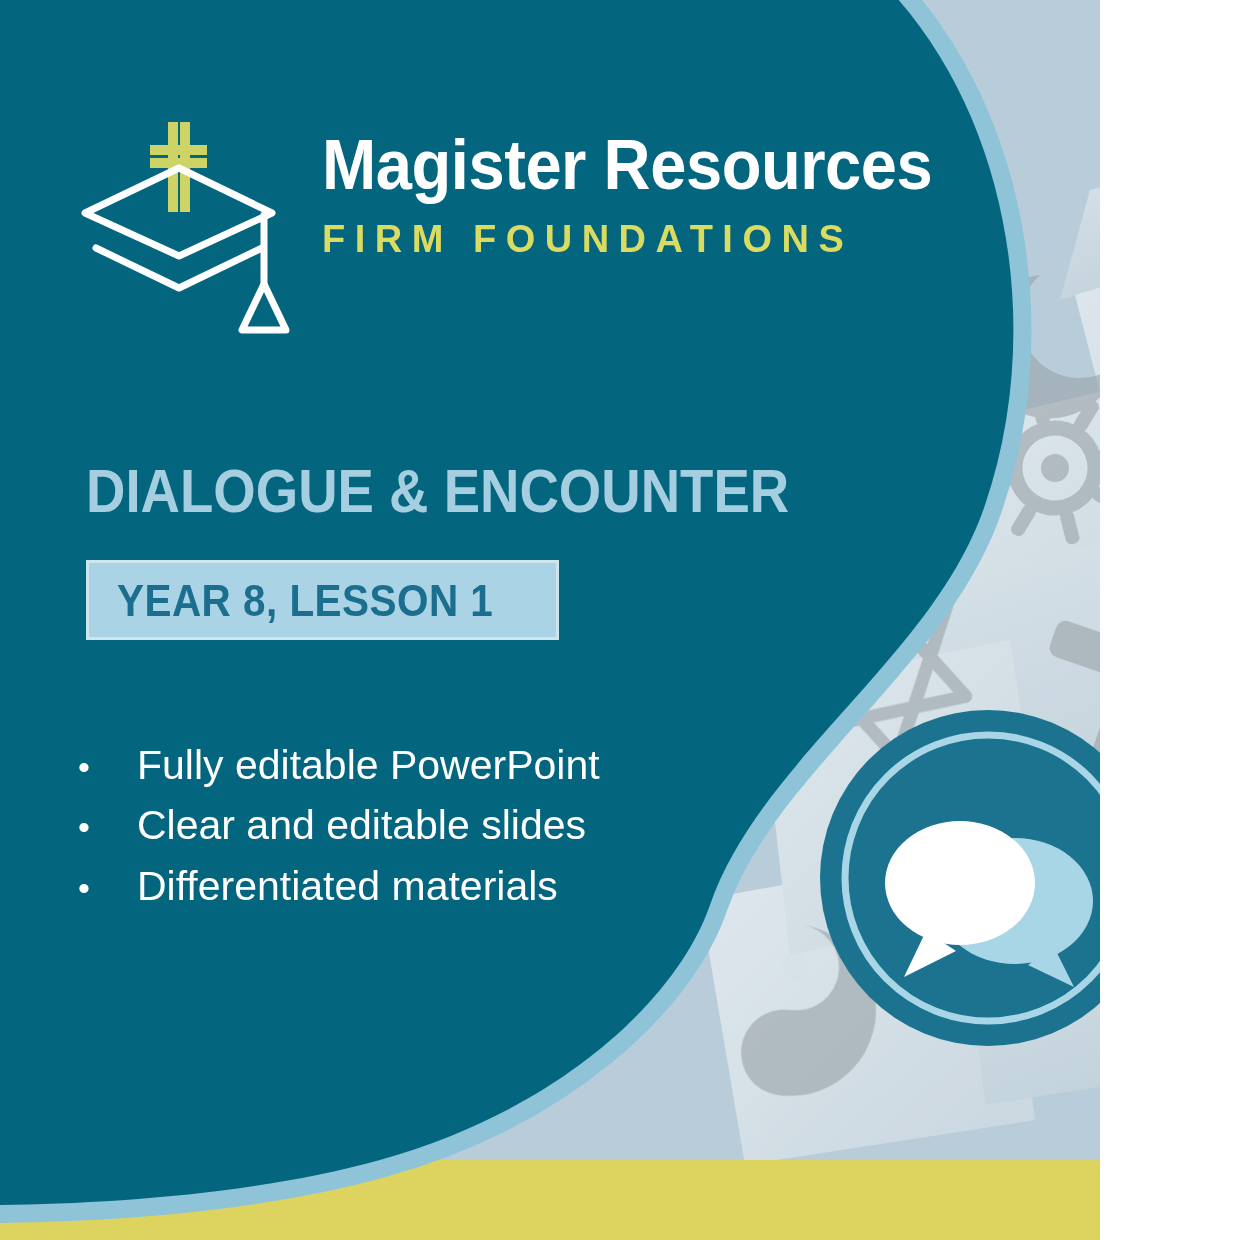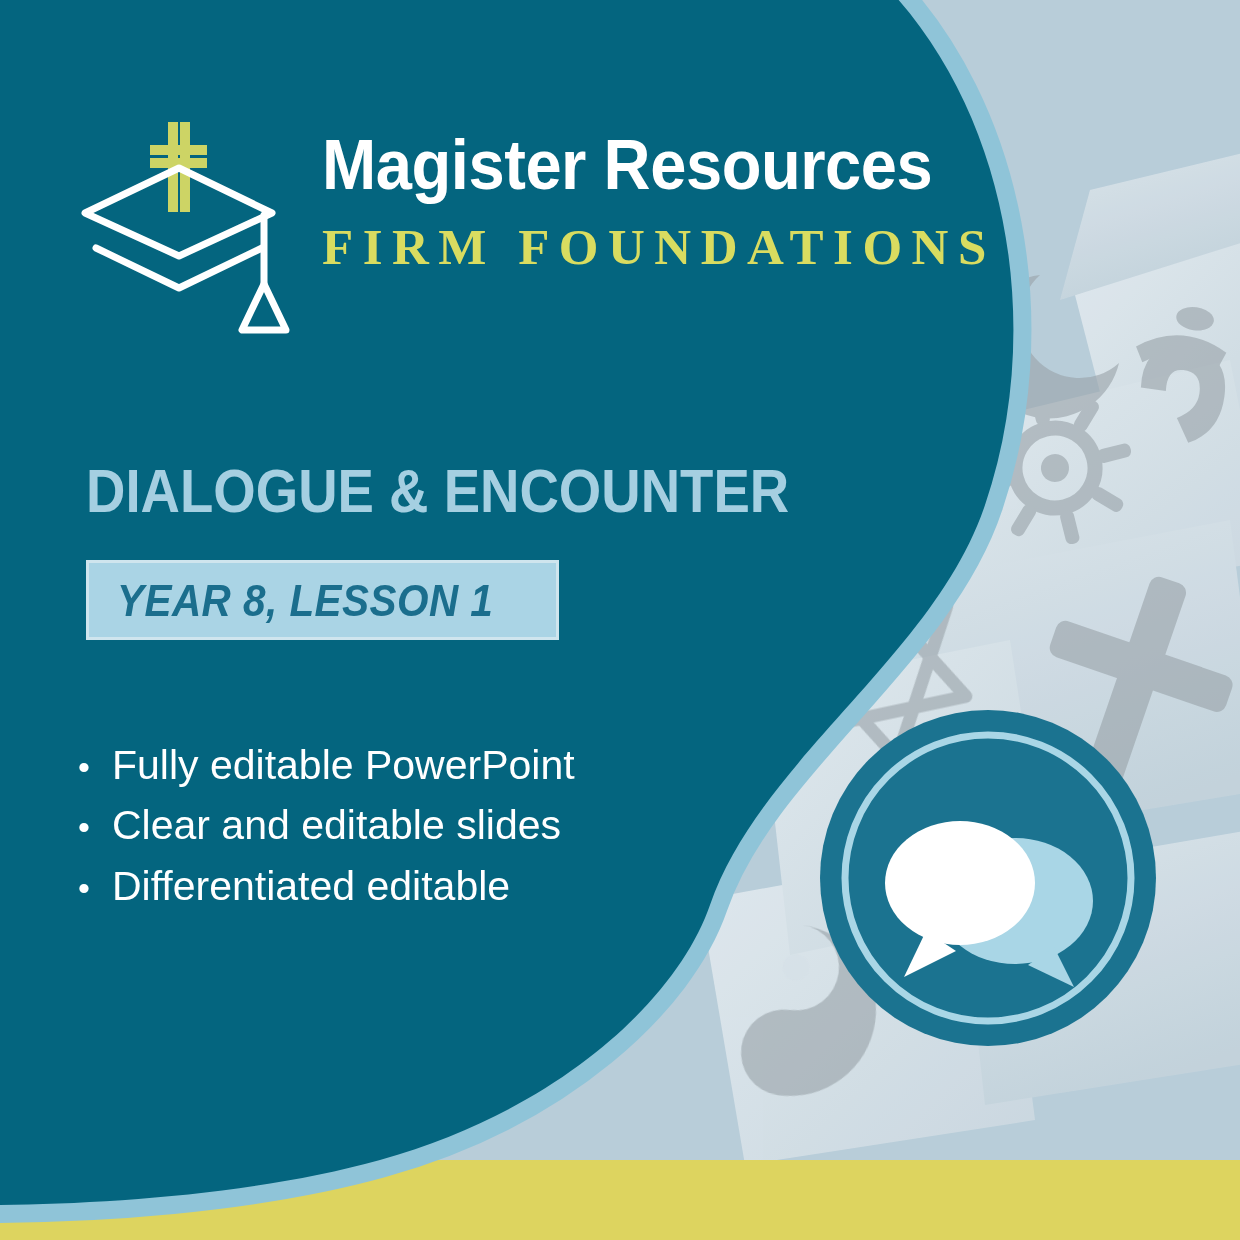--- a/index.html
+++ b/index.html
@@ -5,21 +5,21 @@
   html, body {
     margin: 0;
     padding: 0;
     background: #ffffff;
   }
   body {
     font-family: "Liberation Sans", sans-serif;
   }
   .canvas {
     position: relative;
-    width: 1240px;
+    width: 1100px;
     height: 1240px;
     overflow: hidden;
     background: #14532d;
   }
   .layer {
     position: absolute;
     inset: 0;
     width: 1240px;
     height: 1240px;
   }
@@ -58,23 +58,23 @@
     font-size: 70px;
     line-height: 1.0;
     letter-spacing: -0.5px;
     color: #ffffff;
     transform: scaleX(0.93);
     transform-origin: left center;
     white-space: nowrap;
   }
   .brand-tag {
     margin-top: 18px;
-    font-family: Liberation Serif, serif;
+    font-family: Liberation Sans, sans-serif;
     font-weight: 700;
-    font-size: 51px;
+    font-size: 38px;
     letter-spacing: 9.5px;
     color: #d9dc60;
     white-space: nowrap;
   }
 
   
   .title-block {
     position: absolute;
     left: 86px;
     top: 460px;
@@ -92,21 +92,20 @@
     white-space: nowrap;
   }
   .badge {
     display: inline-block;
     margin-top: 38px;
     background: #aad4e5;
     border: 3px solid #cfe5ee;
     padding: 16px 30px 14px 28px;
     box-sizing: border-box;
     min-width: 424px;
-    font-style: italic;
   }
   .badge-text {
     font-family: "Liberation Sans Narrow", "Liberation Sans", sans-serif;
     font-weight: 700;
     font-size: 44px;
     line-height: 1.0;
     letter-spacing: 0.5px;
     color: #1b6e8d;
     transform: scaleX(0.92);
     transform-origin: left center;
@@ -134,21 +133,21 @@
     line-height: 1.47;
     white-space: nowrap;
   }
   .feature-bullet {
     width: 34px;
     flex: 0 0 34px;
     text-align: left;
     font-size: 34px;
     color: #ffffff;
   }
-  .feature-label { display: inline-block; }
+  .feature-label { display: inline-block; margin-left: 25px; }
 
   
   .icon-badge {
     position: absolute;
     left: 818px;
     top: 708px;
     width: 340px;
     height: 340px;
   }
 </style>
@@ -296,21 +295,21 @@
       <li class="feature-item">
         <span class="feature-bullet">•</span>
         <span class="feature-label">Fully editable PowerPoint</span>
       </li>
       <li class="feature-item">
         <span class="feature-bullet">•</span>
         <span class="feature-label">Clear and editable slides</span>
       </li>
       <li class="feature-item">
         <span class="feature-bullet">•</span>
-        <span class="feature-label">Differentiated editable</span>
+        <span class="feature-label">Differentiated materials</span>
       </li>
     </ul>
 
     <svg class="icon-badge" viewBox="0 0 340 340" xmlns="http://www.w3.org/2000/svg">
       <circle cx="170" cy="170" r="168" fill="#1b7390"></circle>
       <circle cx="170" cy="170" r="143" fill="none" stroke="#a9d6e6" stroke-width="7"></circle>
 
       <g fill="#a9d6e6">
         <ellipse cx="197" cy="193" rx="78" ry="63"></ellipse>
         <path d="M236,239 l20,40 l-46,-22 Z"></path>

